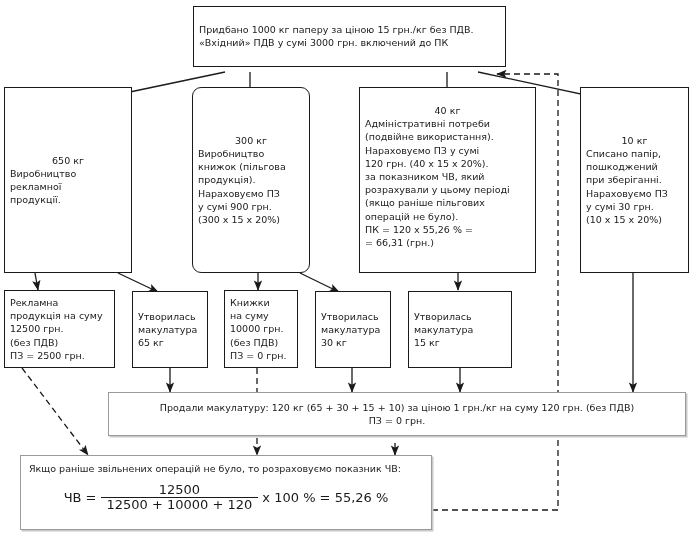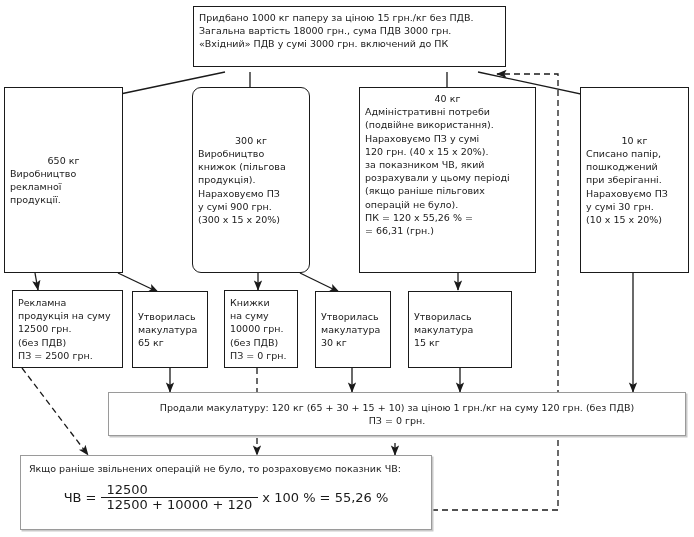--- a/index.html
+++ b/index.html
@@ -24,21 +24,21 @@
     z-index:1;
   }
   .box{
     position:absolute;
     box-sizing:border-box;
     background:#ffffff;
     border:1px solid #1a1a1a;
     z-index:2;
     font-size:9.5px;
     line-height:13.2px;
-    padding:4px 5px;
+    padding:16px 5px;
   }
   .box.shadow{
     border:1px solid #9a9a9a;
     box-shadow:1.5px 1.5px 0 0 #c9c9c9;
   }
   .box .ln{
     display:block;
     white-space:pre;
   }
   .ctr{text-align:center;}
@@ -50,20 +50,21 @@
     display:flex;
     align-items:center;
     justify-content:center;
     gap:4px;
     font-size:13px;
     margin-top:9px;
   }
   .frac{
     display:inline-flex;
     flex-direction:column;
+    align-items:center;
     line-height:12px;
   }
   .frac .num{padding:0 6px;}
   .frac .den{padding:0 6px;}
   .frac .bar{
     width:100%;
     height:1px;
     background:#1a1a1a;
     margin:1px 0;
   }
@@ -109,25 +110,24 @@
       <path d="M22,368 L88,455" marker-end="url(#ahd)"></path>
 
       <path d="M257,368 L257,455" marker-end="url(#ahd)"></path>
 
       <path d="M395,443 L395,455" marker-end="url(#ahd)"></path>
     </g>
   </svg>
 
   <div class="box vtop" style="left:193px;top:6px;width:313px;height:61px;">
     <span class="ln">Придбано 1000 кг паперу за ціною 15 грн./кг без ПДВ.</span>
-    <span class="ln">Загальна вартість 18000 грн., сума ПДВ 3000 грн.</span>
     <span class="ln">«Вхідний» ПДВ у сумі 3000 грн. включений до ПК</span>
   </div>
 
-  <div class="box vmid" style="left:4px;top:87px;width:119px;height:186px;">
+  <div class="box vmid" style="left:4px;top:87px;width:128px;height:186px;">
     <span class="ln ctr">650 кг</span>
     <span class="ln">Виробництво</span>
     <span class="ln">рекламної</span>
     <span class="ln">продукції.</span>
   </div>
 
   <div class="box vmid" style="left:192px;top:87px;width:118px;height:186px;border-radius:9px;">
     <span class="ln ctr">300 кг</span>
     <span class="ln">Виробництво</span>
     <span class="ln">книжок (пільгова</span>
@@ -154,21 +154,21 @@
   <div class="box vmid" style="left:580px;top:87px;width:109px;height:186px;">
     <span class="ln ctr">10 кг</span>
     <span class="ln">Списано папір,</span>
     <span class="ln">пошкоджений</span>
     <span class="ln">при зберіганні.</span>
     <span class="ln">Нараховуємо ПЗ</span>
     <span class="ln">у сумі 30 грн.</span>
     <span class="ln">(10 x 15 x 20%)</span>
   </div>
 
-  <div class="box vmid" style="left:12px;top:290px;width:111px;height:78px;">
+  <div class="box vmid" style="left:4px;top:290px;width:111px;height:78px;">
     <span class="ln">Рекламна</span>
     <span class="ln">продукція на суму</span>
     <span class="ln">12500 грн.</span>
     <span class="ln">(без ПДВ)</span>
     <span class="ln">ПЗ = 2500 грн.</span>
   </div>
 
   <div class="box vmid" style="left:132px;top:291px;width:76px;height:77px;">
     <span class="ln">Утворилась</span>
     <span class="ln">макулатура</span>

